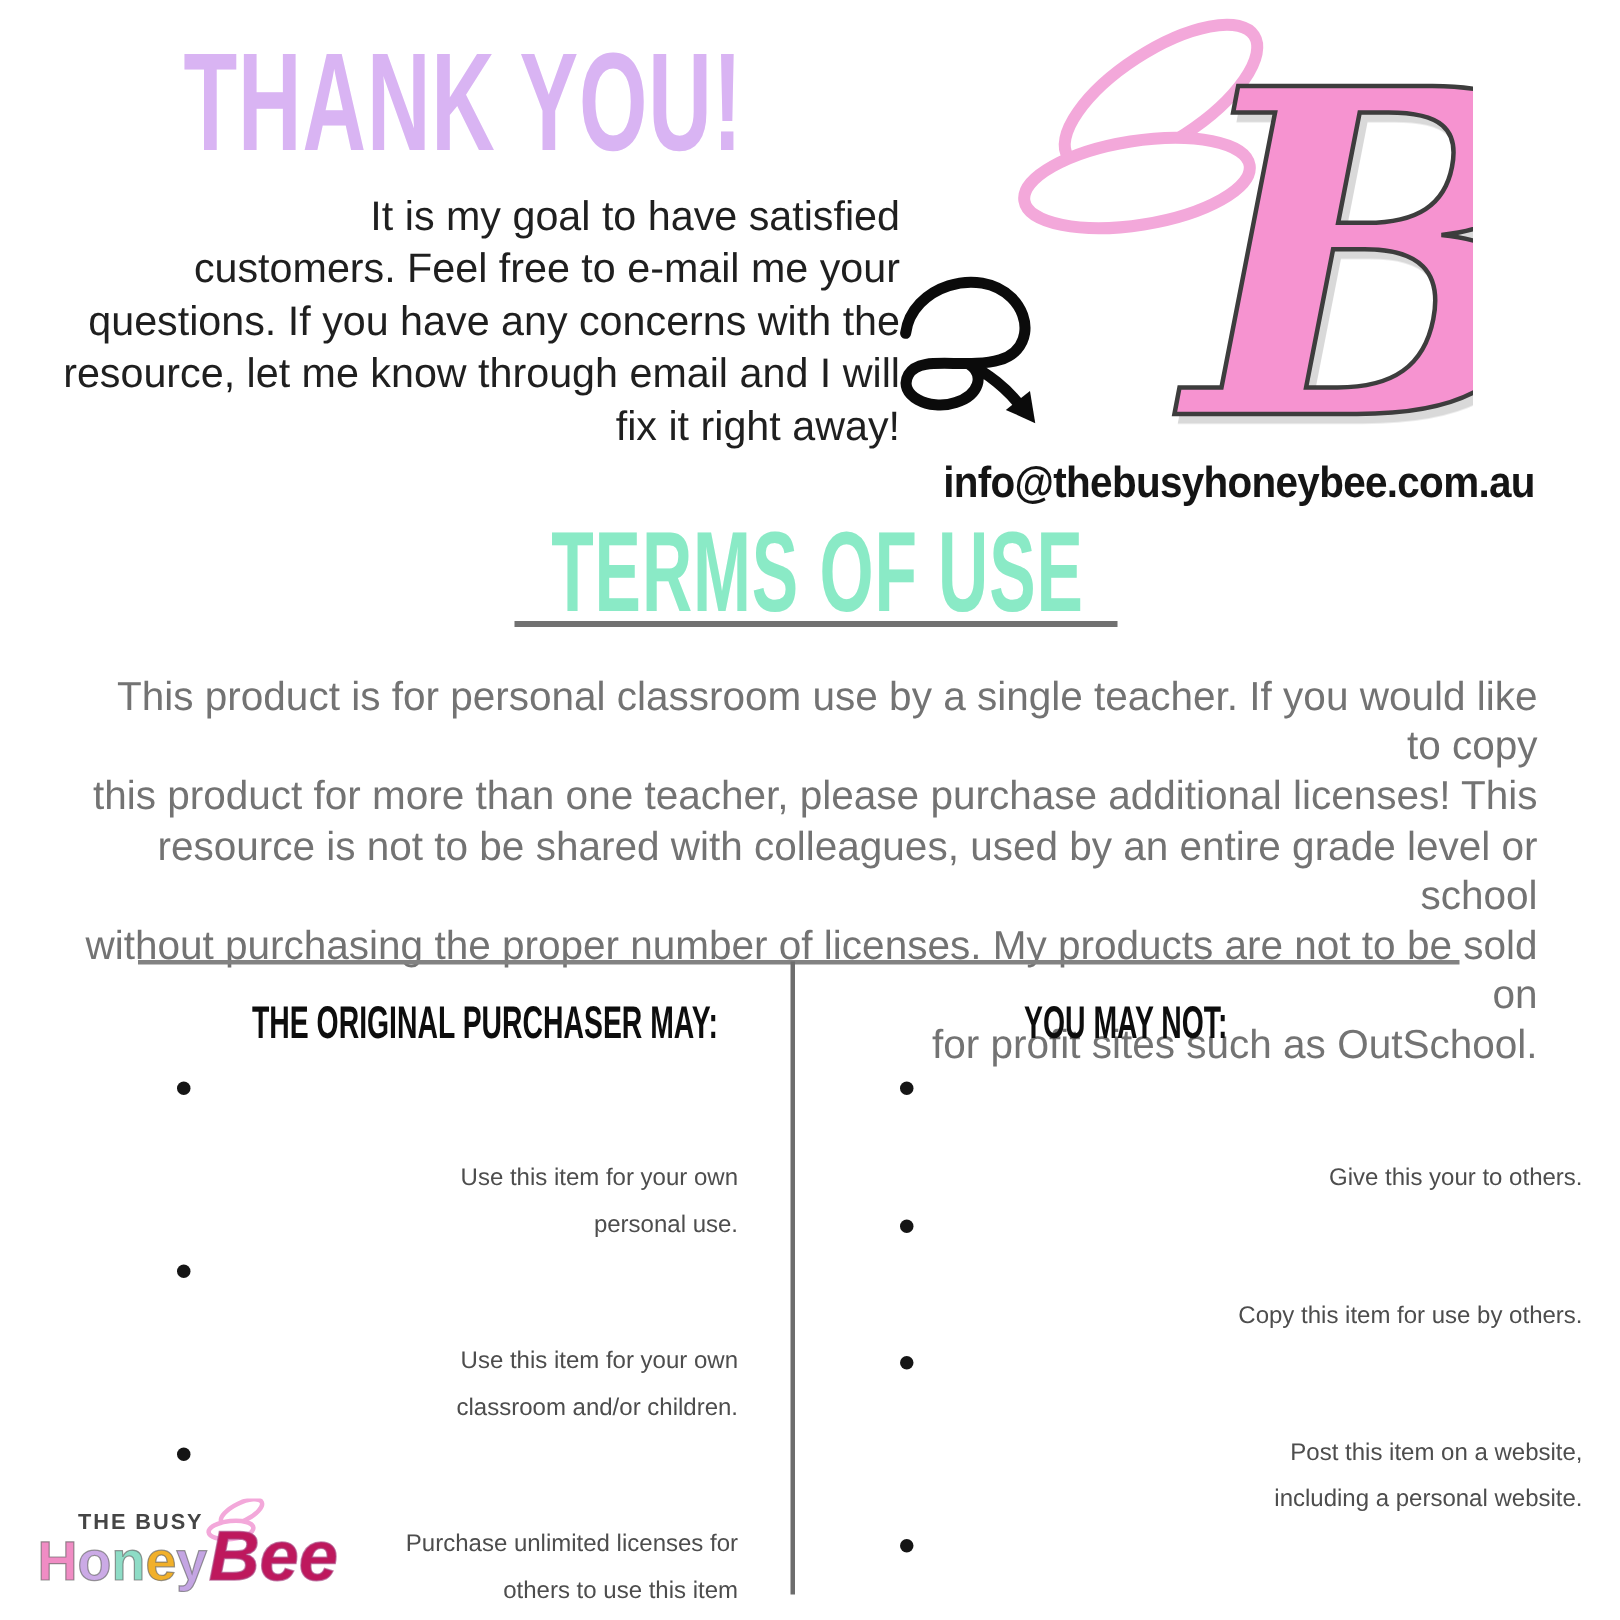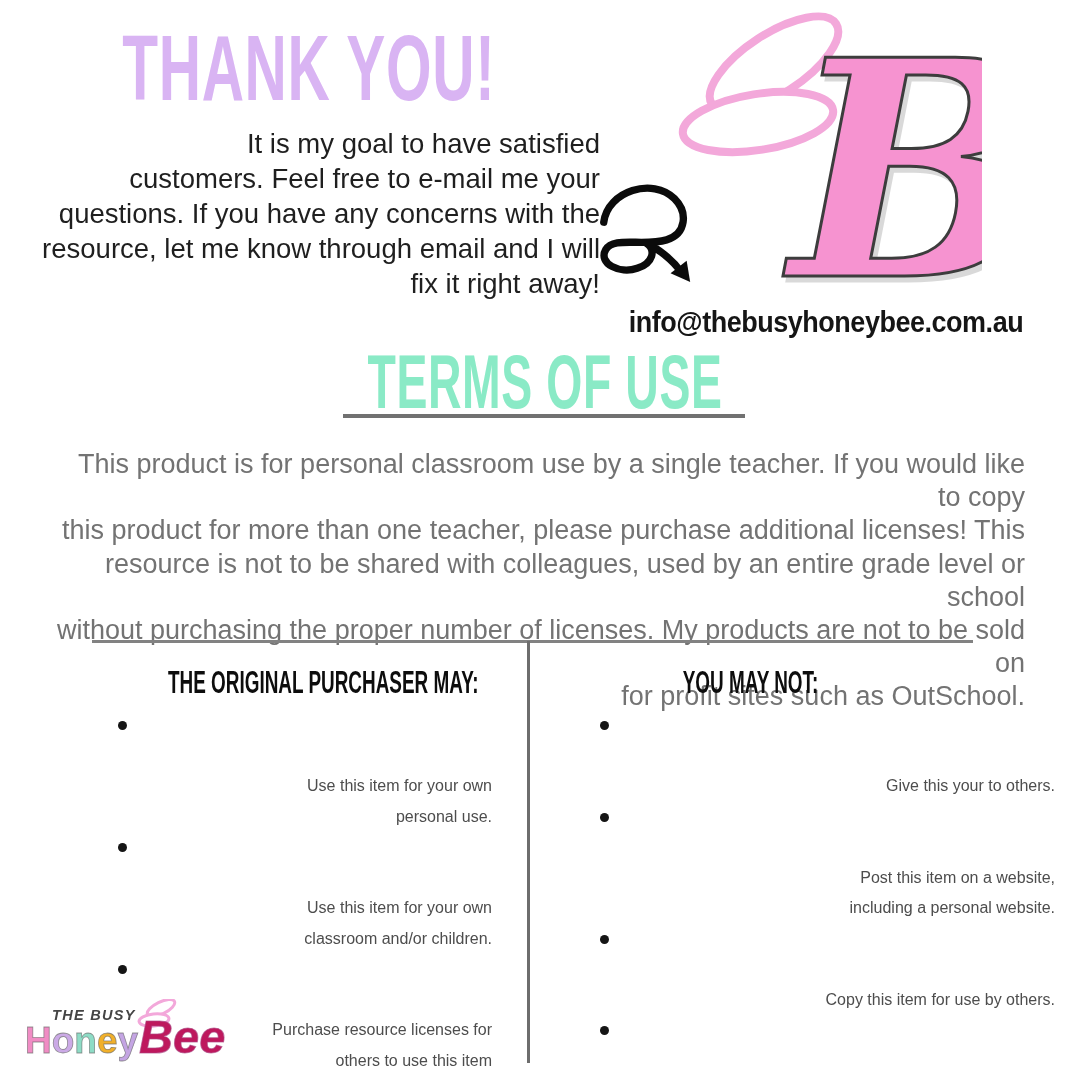--- a/index.html
+++ b/index.html
@@ -70,21 +70,21 @@
   .dot{position:absolute;top:11px;width:9px;height:9px;border-radius:50%;background:#151515;}
   .list-left{left:92px;top:710px;width:400px;}
   .list-left .dot{left:26px;}
   .list-right{left:555px;top:710px;width:500px;}
   .list-right .dot{left:45px;}
 
   
   .brand{left:25px;top:1003px;width:220px;height:75px;}
   .brand-top{
     position:absolute;left:27px;top:4px;
-    font-size:14.5px;font-weight:900;letter-spacing:1.3px;color:#454545;white-space:nowrap;font-style:italic;
+    font-size:14.5px;font-weight:900;letter-spacing:1.3px;color:#454545;white-space:nowrap;
   }
   .brand-script{position:absolute;left:0;top:10px;white-space:nowrap;font-weight:800;}
   .brand-script .lt{
     font-size:37px;line-height:1;display:inline-block;
     -webkit-text-stroke:0.8px rgba(100,100,100,0.65);
   }
   .brand-script .bee{
     font-size:47px;line-height:1;display:inline-block;margin-left:1px;
     font-style:italic;
     -webkit-text-stroke:1px rgba(170,70,130,0.65);
@@ -144,42 +144,42 @@
       <span>Use this item for your own
 personal use.</span>
     </li>
     <li>
       <span class="dot"></span>
       <span>Use this item for your own
 classroom and/or children.</span>
     </li>
     <li>
       <span class="dot"></span>
-      <span>Purchase resource licenses for
+      <span>Purchase unlimited licenses for
 others to use this item</span>
     </li>
     <li>
       
       
     </li>
   </ul>
 
   <ul class="abs blist list-right">
     <li>
       <span class="dot"></span>
       <span>Give this your to others.</span>
     </li>
     <li>
       <span class="dot"></span>
+      <span>Copy this item for use by others.</span>
+    </li>
+    <li>
+      <span class="dot"></span>
       <span>Post this item on a website,
 including a personal website.</span>
-    </li>
-    <li>
-      <span class="dot"></span>
-      <span>Copy this item for use by others.</span>
     </li>
     <li>
       <span class="dot"></span>
       <span>Copy or modify any part of this
 document to offer others for free
 or for sale.</span>
     </li>
 
   </ul>
 

